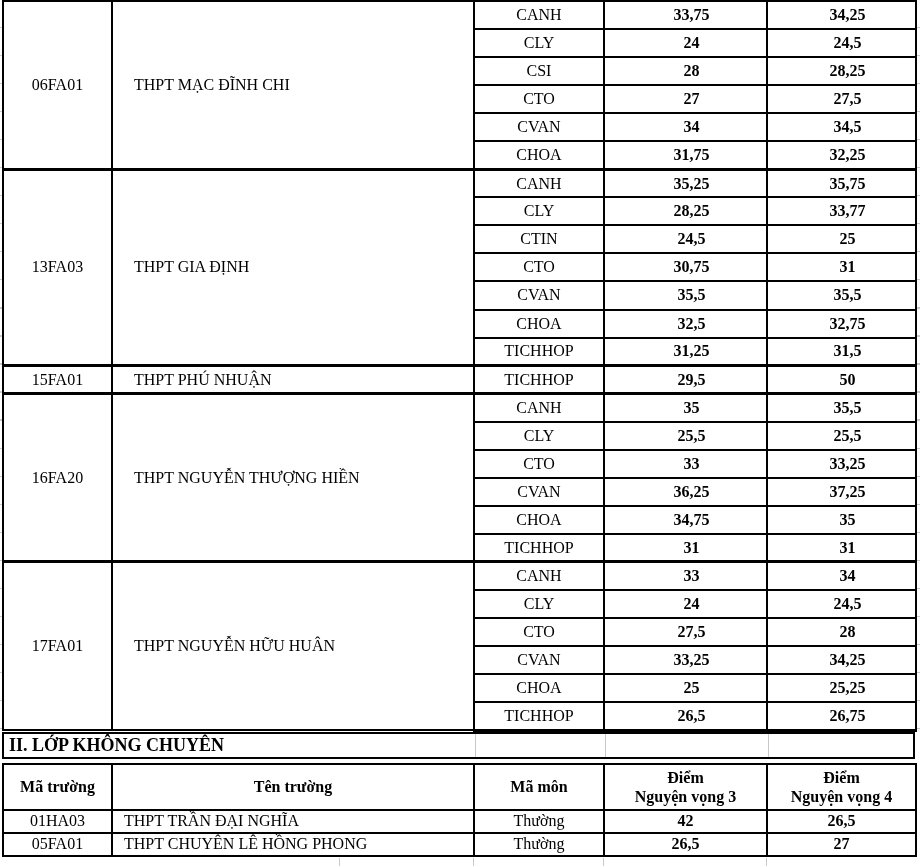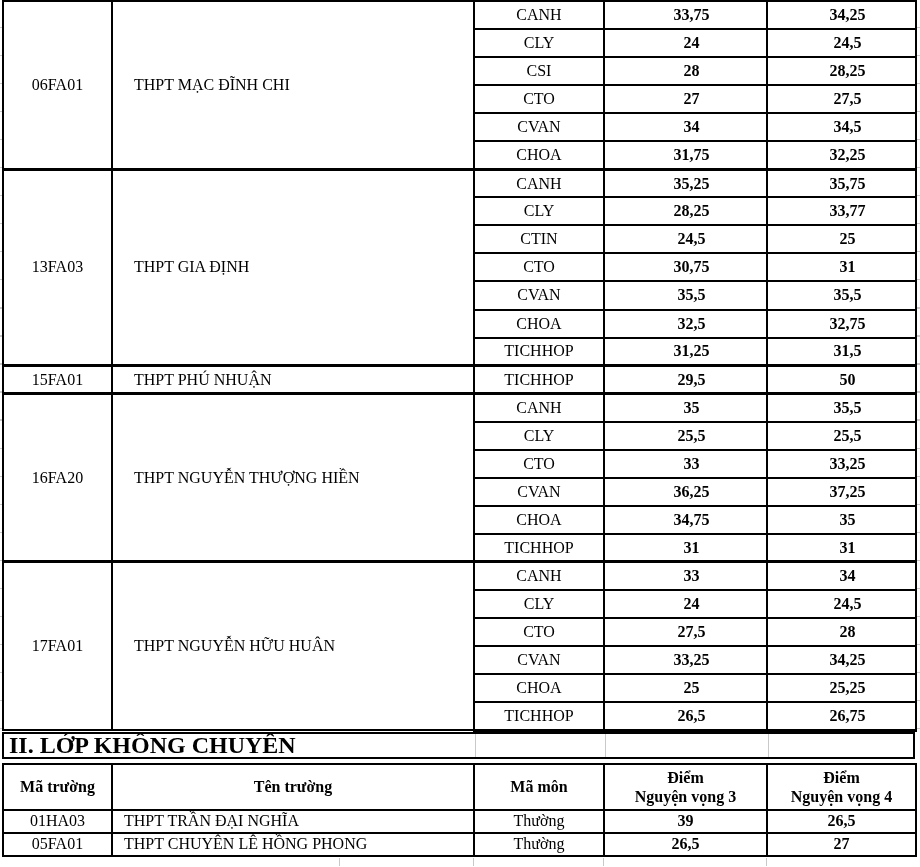--- a/index.html
+++ b/index.html
@@ -35,21 +35,21 @@
   #t1 tr.group-first td { border-top-width: 3px; }
   #t1 tr.last-row td { border-bottom-width: 3px; }
 
   
   .section-title {
     position: relative;
     width: 913px;
     height: 27px;
     border: 2px solid #000000;
     margin-bottom: 4px;
-    font-size: 24px;
+    font-size: 18px;
     font-weight: bold;
     line-height: 23px;
     padding-left: 5px;
     white-space: nowrap;
   }
   .section-title .ghost-gridline {
     position: absolute;
     top: 0;
     width: 1px;
     height: 23px;
@@ -269,21 +269,21 @@
           </th>
           <th>
             <span class="hline">Điểm</span>
             <span class="hline">Nguyện vọng 4</span>
           </th>
         </tr>
       <tr class="data-row">
             <td class="code-cell">01HA03</td>
             <td class="name-cell">THPT TRẦN ĐẠI NGHĨA</td>
             <td class="subject-cell">Thường</td>
-            <td class="score-cell">39</td>
+            <td class="score-cell">42</td>
             <td class="score-cell">26,5</td>
           </tr>
           <tr class="data-row">
             <td class="code-cell">05FA01</td>
             <td class="name-cell">THPT CHUYÊN LÊ HỒNG PHONG</td>
             <td class="subject-cell">Thường</td>
             <td class="score-cell">26,5</td>
             <td class="score-cell">27</td>
           </tr>
         </tbody>

